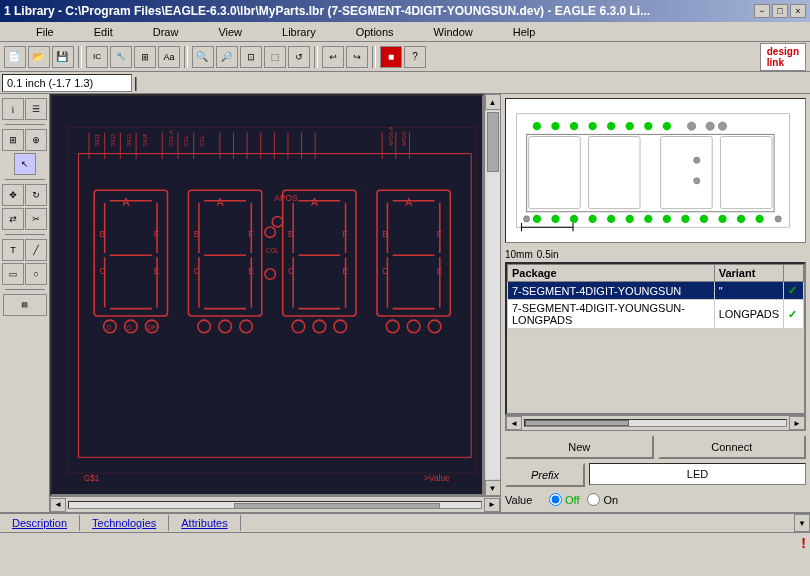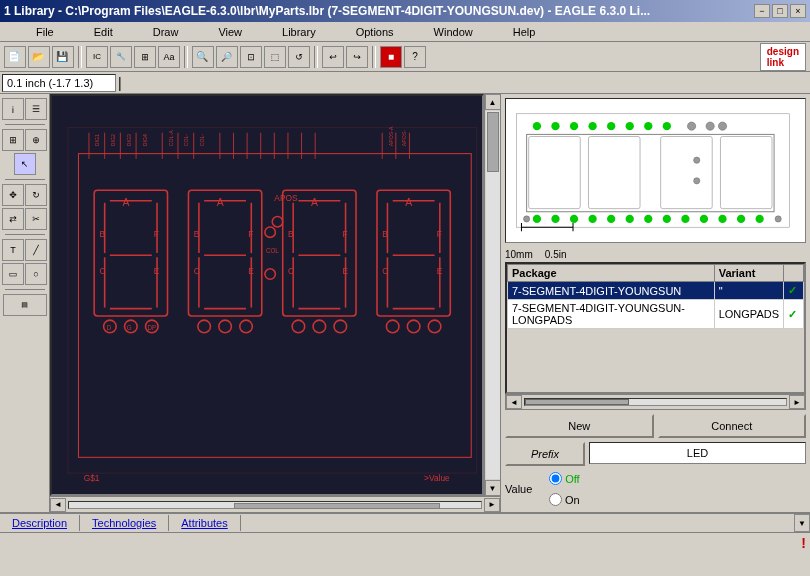--- a/index.html
+++ b/index.html
@@ -15,21 +15,21 @@
     .menu-item { padding: 2px 6px; font-size: 11px; cursor: pointer; color: #000; margin-left: 28px; }
     
     
     .toolbar { background: #d4d0c8; height: 30px; display: flex; align-items: center; padding: 2px 4px; border-bottom: 1px solid #808080; gap: 2px; }
     .tb-btn { width: 22px; height: 22px; border: 1px solid #888; background: #d4d0c8; cursor: pointer; display: flex; align-items: center; justify-content: center; font-size: 10px; }
     .tb-separator { width: 4px; height: 22px; border-left: 1px solid #808080; border-right: 1px solid #fff; margin: 0 2px; }
     .design-link { background: #fff; border: 1px solid #888; padding: 2px 6px; font-size: 10px; color: #666; display: flex; align-items: center; margin-left: auto; }
     
     
     .coord-bar { background: #d4d0c8; height: 22px; display: flex; align-items: center; border-bottom: 1px solid #808080; }
-    .coord-input { border: 1px inset #808080; background: white; height: 18px; width: 114px; margin: 2px; padding: 1px 4px; font-size: 11px; }
+    .coord-input { border: 1px inset #808080; background: white; height: 18px; width: 130px; margin: 2px; padding: 1px 4px; font-size: 11px; }
     
     
     .main-area { display: flex; height: calc(576px - 22px - 20px - 30px - 22px - 20px); }
     
     
     .tool-sidebar { width: 50px; background: #d4d0c8; border-right: 1px solid #808080; display: flex; flex-direction: column; align-items: center; padding: 4px 2px; gap: 2px; }
     .tool-btn { width: 22px; height: 22px; border: 1px solid #888; background: #d4d0c8; cursor: pointer; display: flex; align-items: center; justify-content: center; font-size: 10px; }
     .tool-row { display: flex; gap: 1px; }
     .tool-divider { width: 40px; height: 1px; background: #808080; margin: 2px 0; }
     
@@ -37,35 +37,35 @@
     .canvas-area { flex: 1; background: #1a1a2e; position: relative; overflow: hidden; border: 2px inset #808080; }
     
     
     .h-scrollbar { height: 16px; background: #d4d0c8; border-top: 1px solid #808080; display: flex; align-items: center; }
     .v-scrollbar { width: 16px; background: #d4d0c8; border-left: 1px solid #808080; }
     .scroll-thumb { background: #a8a8a8; border: 1px solid #808080; }
     
     
     .right-panel { width: 310px; background: #d4d0c8; border-left: 1px solid #808080; display: flex; flex-direction: column; }
     .preview-area { height: 145px; background: white; border: 1px inset #808080; margin: 4px; position: relative; overflow: hidden; }
-    .scale-bar { display: flex; align-items: center; font-size: 10px; padding: 2px 4px; gap: 12px; }
+    .scale-bar { display: flex; align-items: center; font-size: 10px; padding: 2px 4px; gap: 4px; }
     .pkg-table { width: 100%; border-collapse: collapse; font-size: 11px; }
     .pkg-table th { background: #d4d0c8; border: 1px solid #808080; padding: 2px 4px; text-align: left; font-weight: bold; }
     .pkg-table td { border: 1px solid #ccc; padding: 2px 4px; background: white; }
     .pkg-table tr.selected td { background: #0a246a; color: white; }
     .checkmark { color: #00aa00; font-weight: bold; }
     
     
     .bottom-buttons { display: flex; flex-direction: column; gap: 4px; padding: 4px; }
     .btn-row { display: flex; gap: 4px; }
     .action-btn { flex: 1; height: 24px; border: 2px outset #d4d0c8; background: #d4d0c8; cursor: pointer; font-size: 11px; display: flex; align-items: center; justify-content: center; }
     .value-field { flex: 2; height: 22px; border: 1px inset #808080; background: white; padding: 0 4px; font-size: 11px; }
     .value-row { display: flex; align-items: center; gap: 4px; padding: 2px 0; }
     .value-label { min-width: 40px; font-size: 11px; }
-    .radio-group { display: flex; align-items: flex-end; gap: 8px; flex-direction: column; }
+    .radio-group { display: flex; align-items: flex-end; gap: 8px; }
     .radio-option { display: flex; align-items: center; gap: 3px; font-size: 11px; }
     
     
     .bottom-tabs { height: 20px; background: #d4d0c8; border-top: 2px solid #808080; display: flex; align-items: center; }
     .tab-item { padding: 2px 12px; font-size: 11px; color: #0000cc; text-decoration: underline; cursor: pointer; border-right: 1px solid #808080; }
     .tab-spacer { flex: 1; }
     
     
     .status-bar { height: 20px; background: #d4d0c8; border-top: 1px solid #808080; display: flex; align-items: center; justify-content: flex-end; padding: 0 4px; }
     .status-icon { font-size: 14px; color: #cc0000; font-weight: bold; }

